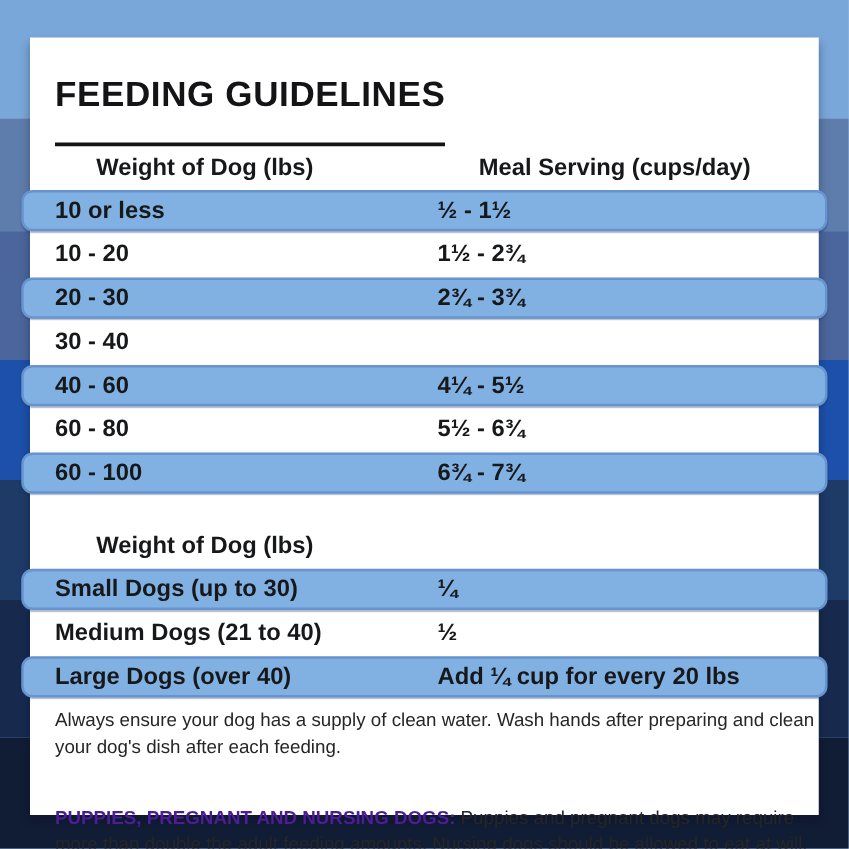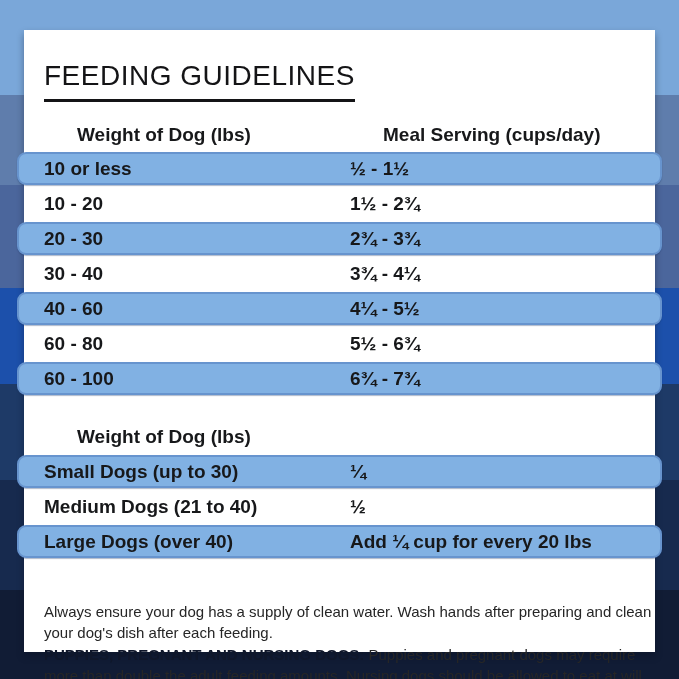--- a/index.html
+++ b/index.html
@@ -18,22 +18,22 @@
   .band6 { height:110px; background:#172a4e; }
   .band7 { height:89px;  background:#111c35; }
 
   .card {
     position:absolute; left:24px; top:30px; width:631px; height:622px;
     background:#ffffff; box-shadow:0 4px 7px rgba(8,16,34,.38);
   }
 
   .title-wrap { position:absolute; left:20px; top:30px; }
   .title {
-    display:inline-block; font-size:28px; font-weight:normal; letter-spacing:.5px;
-    color:#141416; border-bottom:3px solid #141416; padding-bottom:7px;
+    display:inline-block; font-size:28px; font-weight:bold; letter-spacing:.5px;
+    color:#141416; border-bottom:3px solid #141416; padding-bottom:22px;
     white-space:nowrap;
     text-align:center;
   }
 
   .thead {
     position:absolute; left:0; width:100%;
     display:flex; align-items:center;
     font-size:19px; font-weight:bold; color:#17181a;padding-left:33px;
   }
   .thead .c1 { margin-left:20px; width:306px; flex:none; }
@@ -54,23 +54,23 @@
     box-shadow:0 1px 1px rgba(25,55,105,.35);
   }
   .row .c1 { padding-left:27px; width:306px; flex:none; box-sizing:content-box; }
   .row.hl .c1 { padding-left:25px; }
   .row .c2 { flex:1; }
 
   .note {
     position:absolute; left:20px; width:608px;
     font-size:15px; line-height:21px; color:#262626;
   }
-  #note1 { top:556px; }
+  #note1 { top:521px; }
   #note2 { top:599px; }
-  .note b { color:#0f172a; }
+  .note b { color:#4c1d95; }
 </style>
 </head>
 <body>
 
 <div class="bg">
   <div class="band1"></div>
   <div class="band2"></div>
   <div class="band3"></div>
   <div class="band4"></div>
   <div class="band5"></div>
@@ -97,21 +97,20 @@
     <div class="row">
       <span class="c1">10 - 20</span>
       <span class="c2">1½ - 2¾</span>
     </div>
     <div class="row hl">
       <span class="c1">20 - 30</span>
       <span class="c2">2¾ - 3¾</span>
     </div>
     <div class="row">
       <span class="c1">30 - 40</span>
-      <span class="c2">3¾ - 4¼</span>
     </div>
     <div class="row hl">
       <span class="c1">40 - 60</span>
       <span class="c2">4¼ - 5½</span>
     </div>
     <div class="row">
       <span class="c1">60 - 80</span>
       <span class="c2">5½ - 6¾</span>
     </div>
     <div class="row hl">

